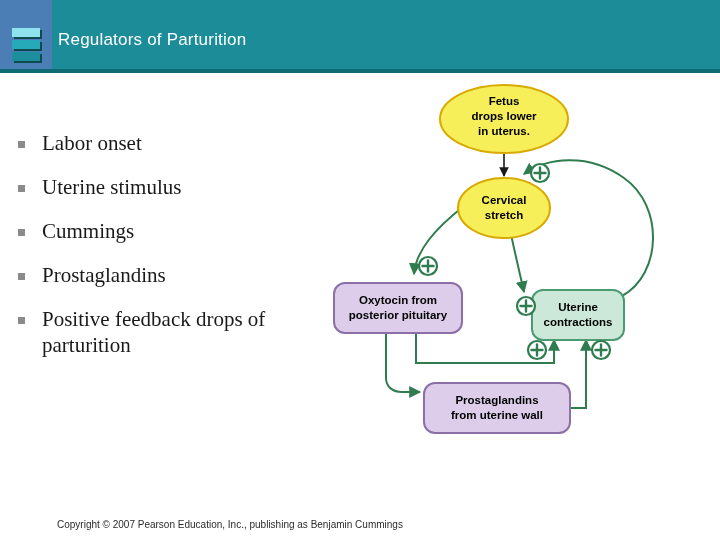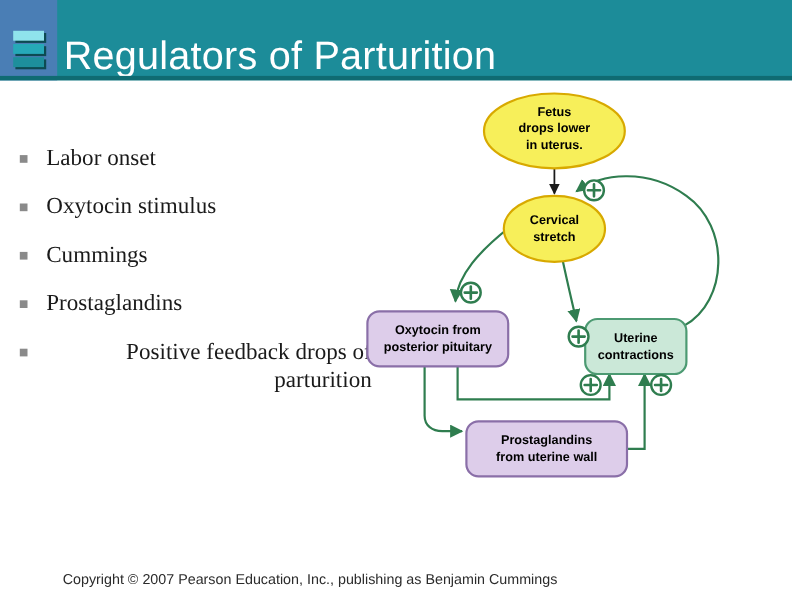--- a/index.html
+++ b/index.html
@@ -27,54 +27,54 @@
   }
   .bar{position:absolute;left:0;width:28px;height:9px;}
   .bar .shade{position:absolute;left:2px;top:2px;width:28px;height:9px;background:#0d4a52;}
   .bar .face{position:absolute;left:0;top:0;width:28px;height:9px;}
   .bar1{top:0;}   .bar1 .face{background:#8fe3ec;}
   .bar2{top:12px;}.bar2 .face{background:#26a9b8;}
   .bar3{top:24px;}.bar3 .face{background:#1d8f9c;}
 
   .header-title{
     position:absolute;left:58px;top:30px;
-    font-size:36px;color:#ffffff;letter-spacing:0.2px;
+    font-size:17px;color:#ffffff;letter-spacing:0.2px;
     font-family:"Liberation Sans", sans-serif;white-space:nowrap;
   }
 
   
   .bullets{
     position:absolute;left:18px;top:130px;width:320px;
   }
   .bullet-row{
     display:flex;align-items:flex-start;margin-bottom:17px;
   }
   .bullet-mark{
     width:7px;height:7px;background:#8a8a8a;flex:0 0 auto;
     margin-top:11px;margin-right:17px;
   }
   .bullet-text{
     font-family:"Liberation Serif", serif;
-    font-size:21px;color:#1a1a1a;line-height:1.28;text-align:right;
+    font-size:21px;color:#1a1a1a;line-height:1.28;
   }
 
   
   .diagram{position:absolute;left:324px;top:78px;width:372px;height:360px;}
   .diagram svg{position:absolute;left:0;top:0;}
 
   .node-text{
     font-family:"Liberation Sans", sans-serif;
     font-weight:bold;font-size:11.5px;fill:#000000;text-anchor:middle;
   }
 
   
   .copyright{
     position:absolute;left:57px;top:519px;
     font-family:"Liberation Sans", sans-serif;
-    font-size:13px;color:#2b2b2b;white-space:nowrap;
+    font-size:10px;color:#2b2b2b;white-space:nowrap;
   }
 </style>
 </head>
 <body>
 
 <div class="slide">
 
   <div class="header-band">
     <div class="header-left-square"></div>
     <div class="header-icon">
@@ -96,21 +96,21 @@
 
   <div class="bullets">
 
     <div class="bullet-row">
       <div class="bullet-mark"></div>
       <div class="bullet-text">Labor onset</div>
     </div>
 
     <div class="bullet-row">
       <div class="bullet-mark"></div>
-      <div class="bullet-text">Oxytocin stimulus</div>
+      <div class="bullet-text">Uterine stimulus</div>
     </div>
 
     <div class="bullet-row">
       <div class="bullet-mark"></div>
       <div class="bullet-text">Cummings</div>
     </div>
 
     <div class="bullet-row">
       <div class="bullet-mark"></div>
       <div class="bullet-text">Prostaglandins</div>

